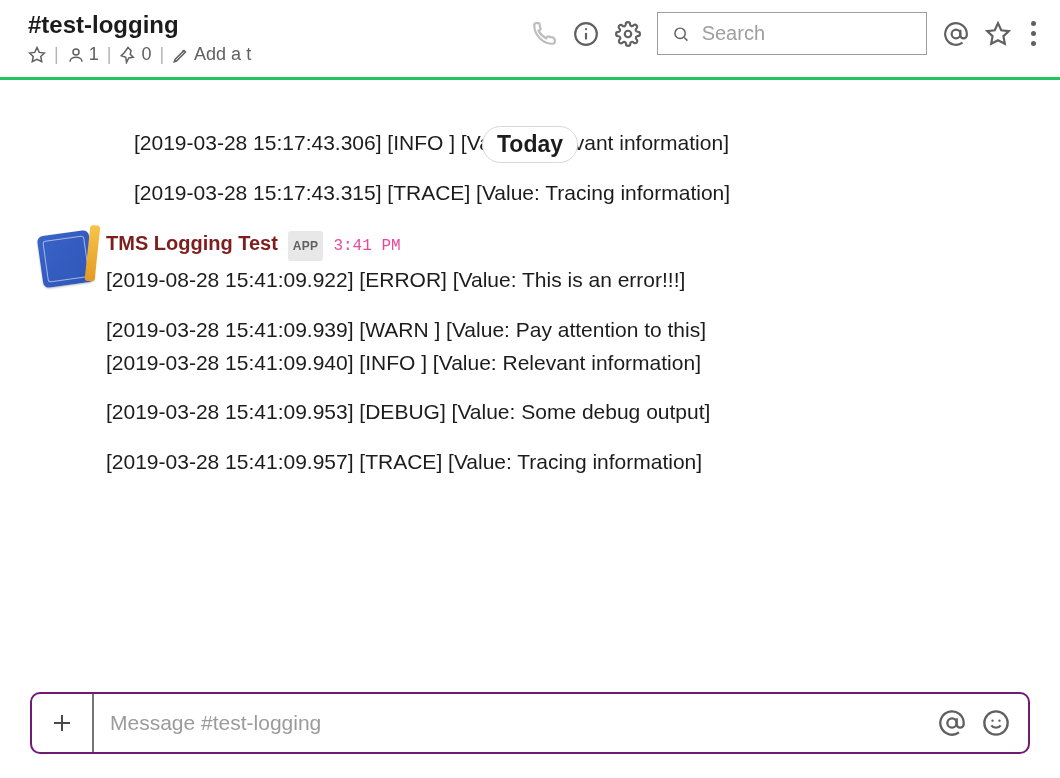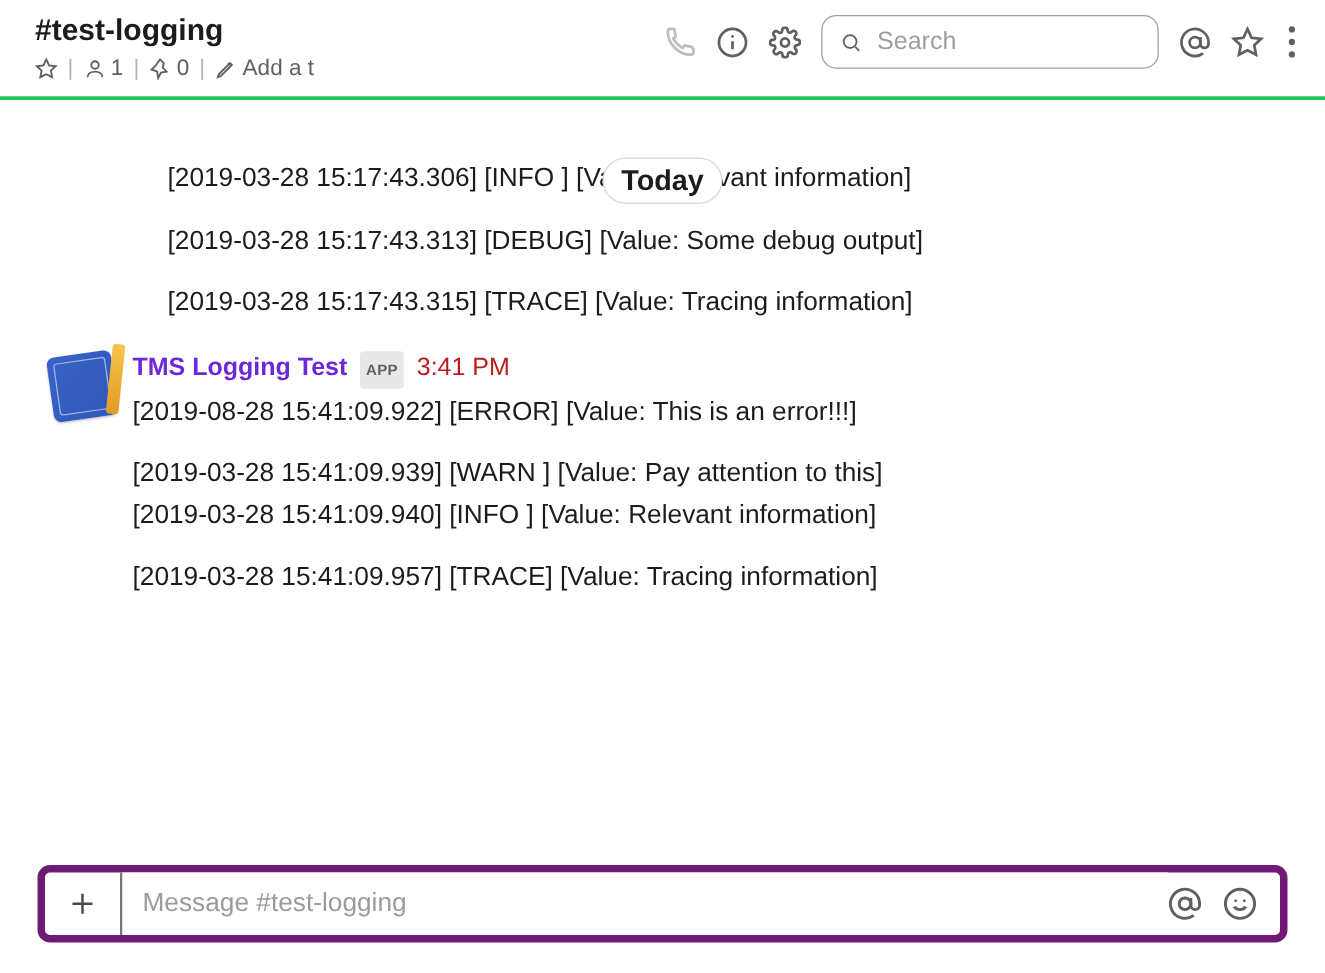--- a/index.html
+++ b/index.html
@@ -53,21 +53,21 @@
     color: #616061;
     cursor: pointer;
   }
   .hicon svg { width: 26px; height: 26px; display:block; }
 
   .search-box {
     display: flex;
     align-items: center;
     gap: 10px;
     border: 1px solid #9d9d9d;
-    border-radius: 12px;
+    border-radius: 0;
     padding: 8px 14px;
     width: 270px;
     color: #8e8e8e;
   }
   .search-box input {
     border: none; outline: none;
     font-size: 20px;
     width: 100%;
     color: #1d1c1d;
     background: transparent;
@@ -122,46 +122,46 @@
   .avatar::before {
     content:"";
     position:absolute;
     left:5px; top:5px; right:5px; bottom:5px;
     border:1px solid rgba(255,255,255,0.55);
     border-radius:3px;
   }
 
   .msg-body { flex: 1 1 auto; }
   .sender-row { display:flex; align-items:baseline; gap:10px; }
-  .sender-name { font-weight: 900; font-size: 20px; color:#6d28d9; }
+  .sender-name { font-weight: 900; font-size: 20px; color:#7f1d1d; }
   .app-badge {
     font-size: 12px; font-weight:700;
     background:#e8e8e8; color:#616061;
     border-radius: 3px; padding: 8px 5px;
     letter-spacing: 0.3px;
   }
-  .timestamp { font-size: 20px; color:#b91c1c; }
+  .timestamp { font-size: 16px; color:#ec4899;font-family:Liberation Mono, monospace; }
 
   .log-line {
     font-size: 21px;
     line-height: 1.4;
     color: #1d1c1d;
     margin-top: 4px;
     white-space: nowrap;
   }
   .continuation .log-line { margin-top: 20px; }
   .continuation { padding-left: 94px; }
   .first-set .log-line:first-child { margin-top: 48px; }
 
   .composer {
     position: absolute;
     left: 30px; right: 30px; bottom: 24px;
     display: flex;
     align-items: center;
-    border: 6px solid #701a75;
+    border: 2px solid #701a75;
     border-radius: 10px;
     height: 62px;
     background: #fff;
   }
   .composer .plus-btn {
     width: 62px; height: 100%;
     border-right: 2px solid #767676;
     display:flex; align-items:center; justify-content:center;
     font-size: 30px;
     color:#4a4a4a;
@@ -265,35 +265,35 @@
   </div>
 </div>
 
 <div class="divider-chip">
   <span>Today</span>
 </div>
 
 <div class="messages">
   <div class="continuation first-set">
     <div class="log-line">[2019-03-28 15:17:43.306] [INFO ] [Value: Relevant information]</div>
-    <div class="log-line">[2019-03-28 15:17:43.313] [DEBUG] [Value: Some debug output]</div>
     <div class="log-line">[2019-03-28 15:17:43.315] [TRACE] [Value: Tracing information]</div>
   </div>
 
   <div class="msg-block">
     <div class="avatar"></div>
     <div class="msg-body">
       <div class="sender-row">
         <span class="sender-name">TMS Logging Test</span>
         <span class="app-badge">APP</span>
         <span class="timestamp">3:41 PM</span>
       </div>
       <div class="log-line">[2019-08-28 15:41:09.922] [ERROR] [Value: This is an error!!!]</div>
       <div class="log-line" style="margin-top:20px">[2019-03-28 15:41:09.939] [WARN ] [Value: Pay attention to this]</div>
       <div class="log-line" style="">[2019-03-28 15:41:09.940] [INFO ] [Value: Relevant information]</div>
+      <div class="log-line" style="margin-top:20px">[2019-03-28 15:41:09.953] [DEBUG] [Value: Some debug output]</div>
       <div class="log-line" style="margin-top:20px">[2019-03-28 15:41:09.957] [TRACE] [Value: Tracing information]</div>
     </div>
   </div>
 </div>
 
 <div class="composer">
   <div class="plus-btn">
     <svg width="24" height="24" viewBox="0 0 24 24" fill="none" stroke="currentColor" stroke-width="2">
         <line x1="12" y1="4" x2="12" y2="20"></line>
         <line x1="4" y1="12" x2="20" y2="12"></line>

